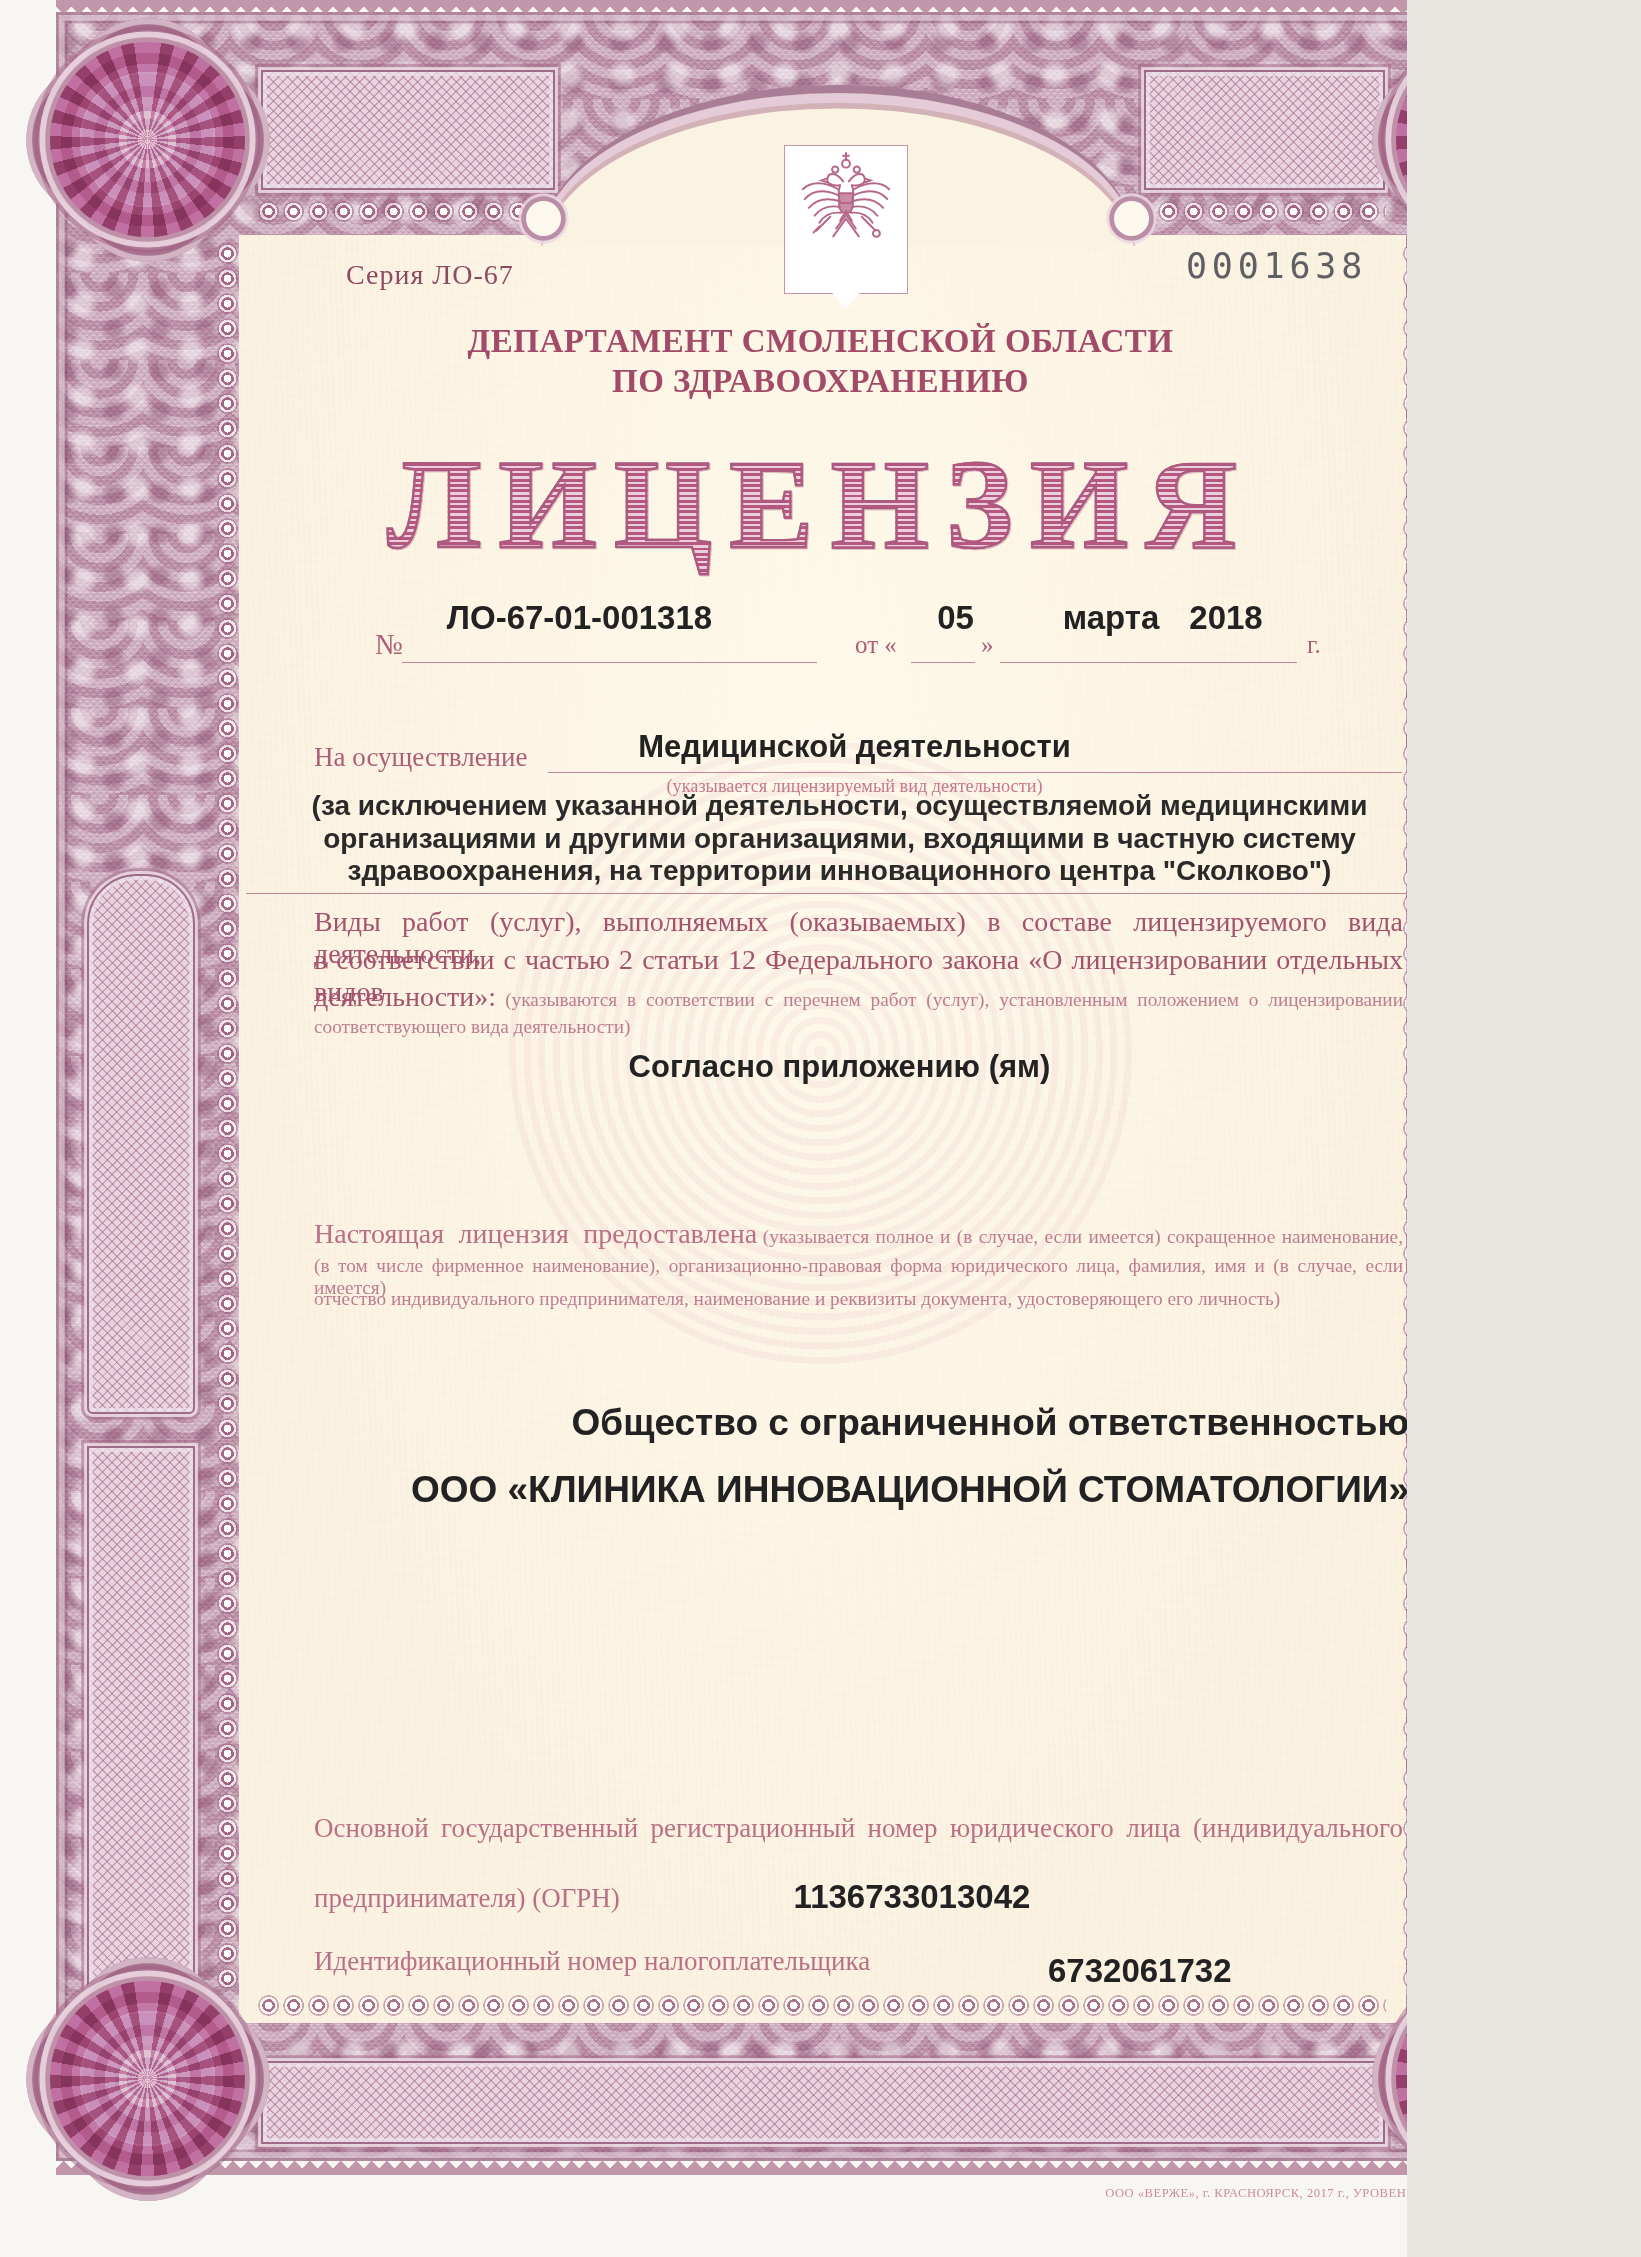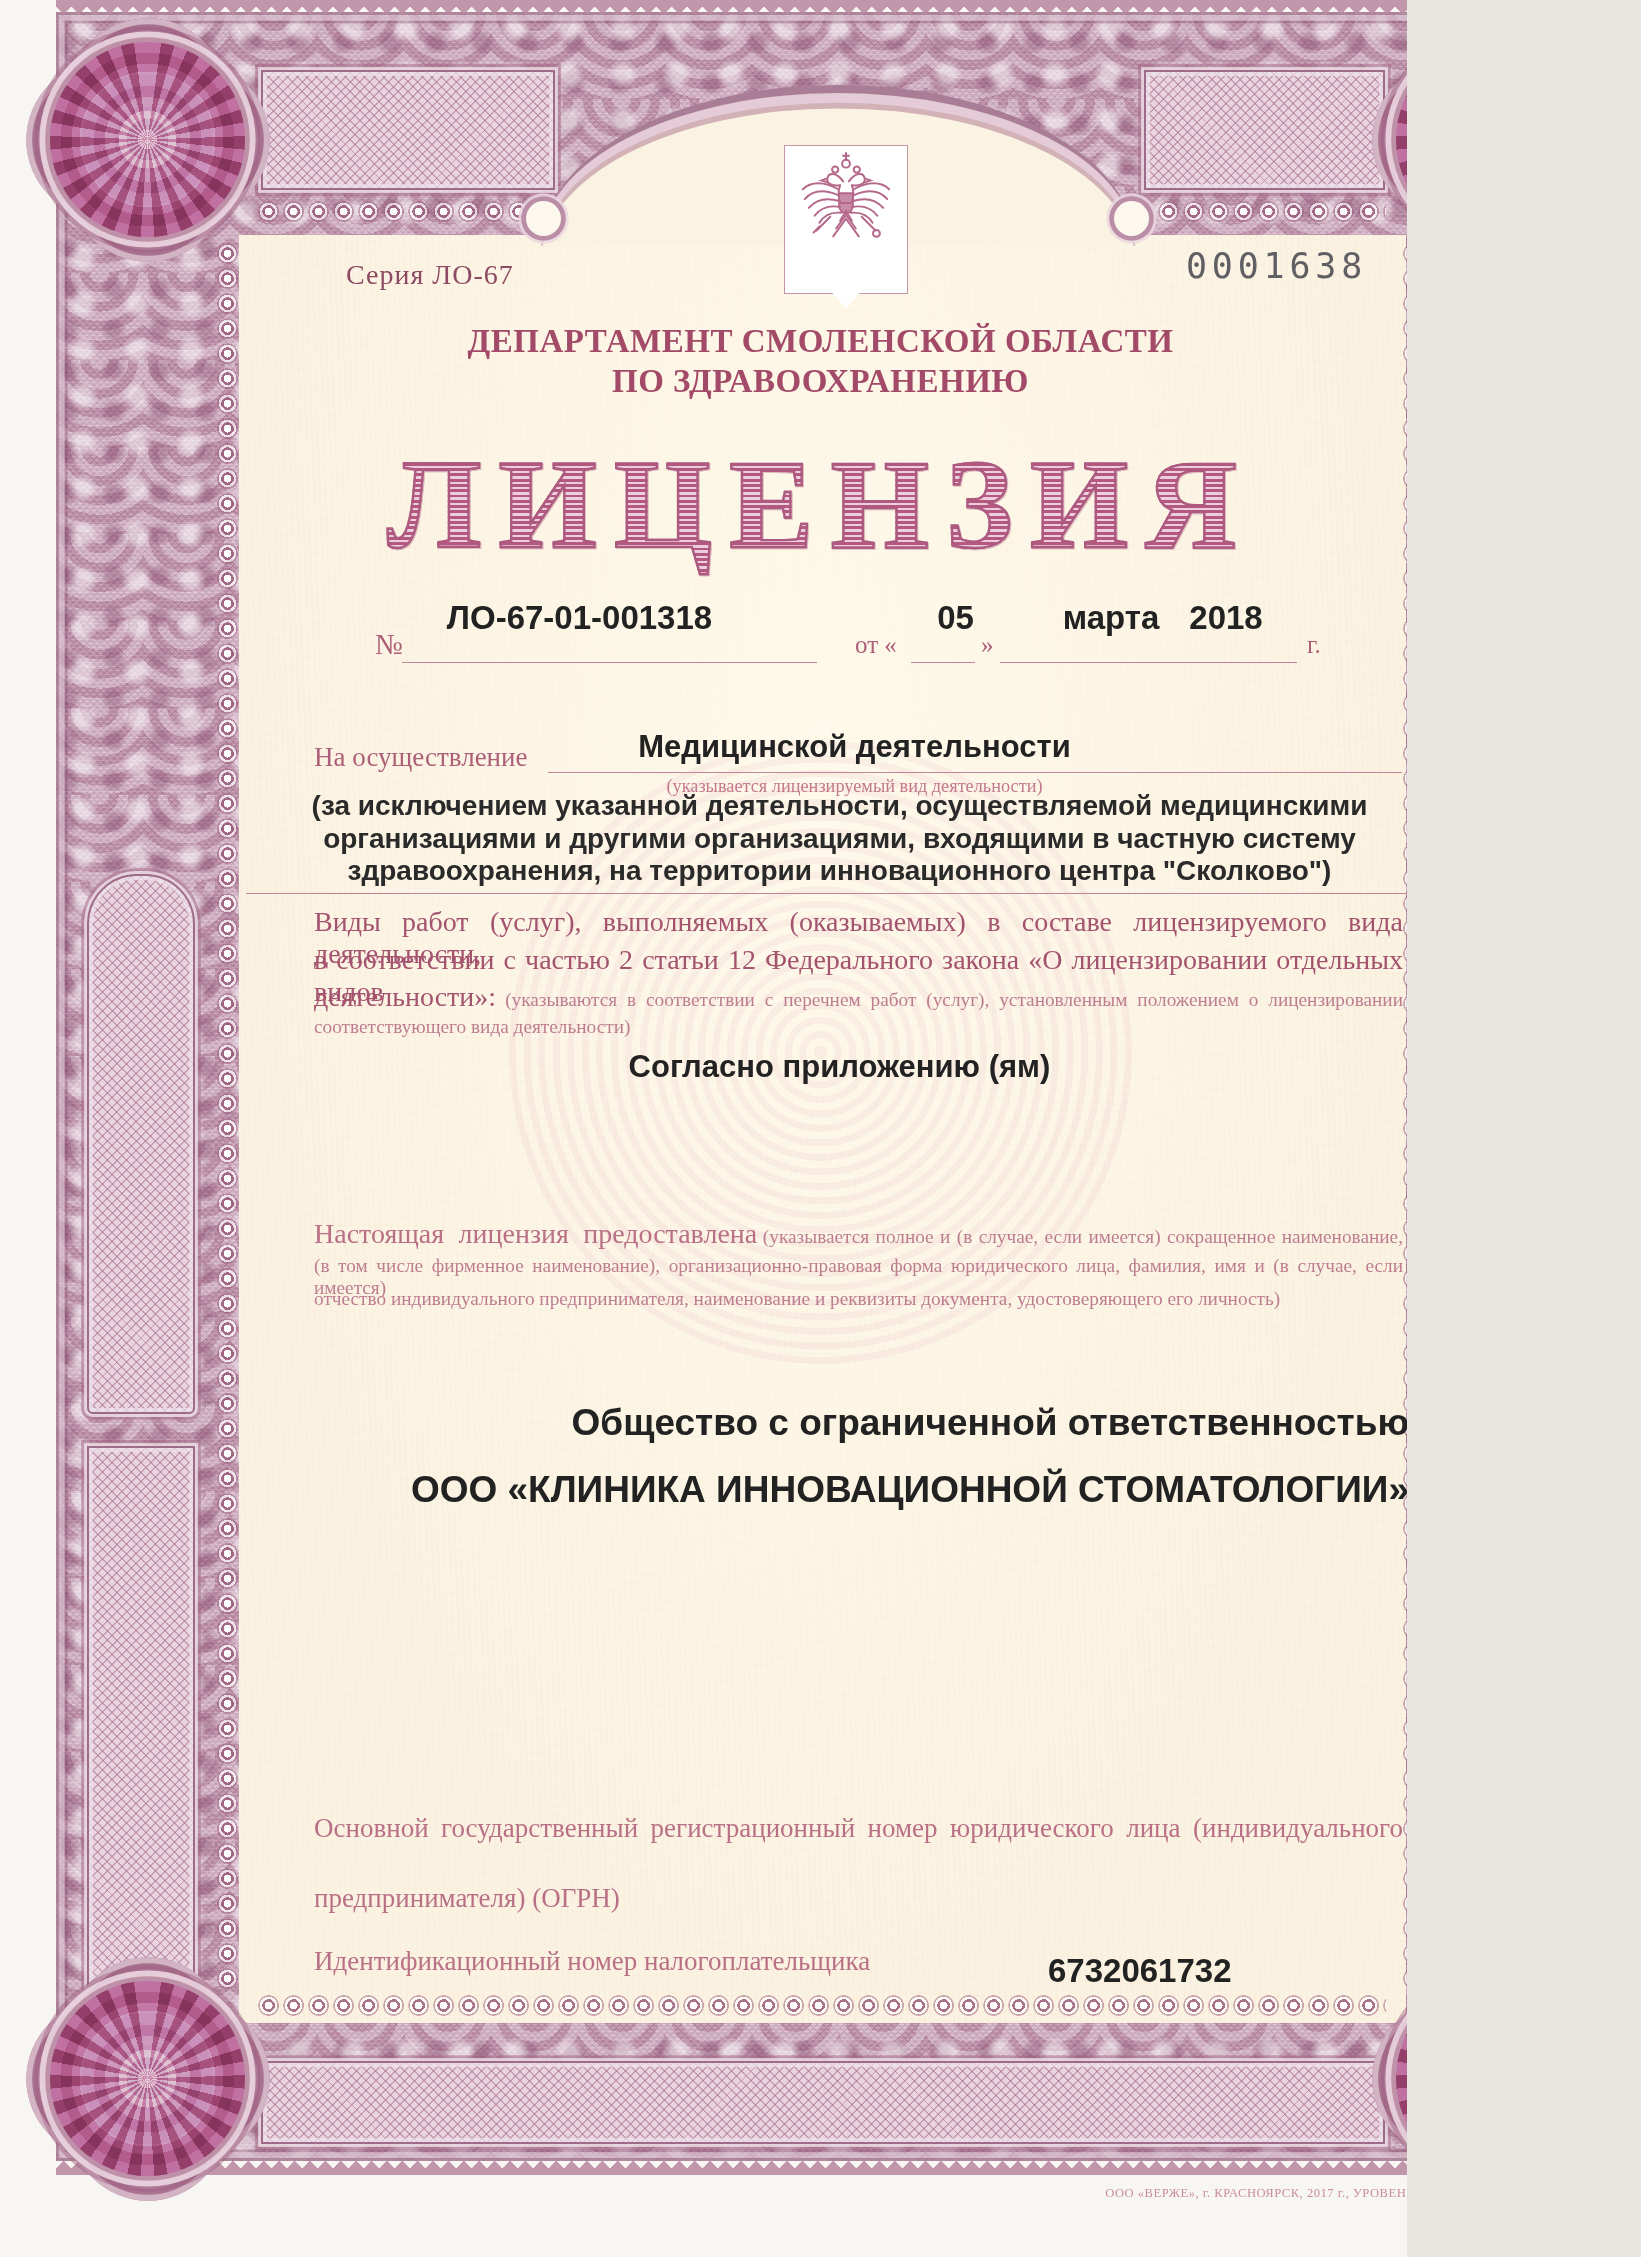--- a/index.html
+++ b/index.html
@@ -226,20 +226,21 @@
     <span class="para-pink para-pink-light" style="word-spacing:5.8px;">Настоящая лицензия предоставлена</span>
     <span class="small-note">(указывается полное и (в случае, если имеется) сокращенное наименование,</span>
   </div>
   <div class="abs small-note" style="left:314px;top:1288px;">отчество индивидуального предпринимателя, наименование и реквизиты документа, удостоверяющего его личность)</div>
 
   <div class="abs sans-black company-line" style="left:270px;top:1402px;">Общество с ограниченной ответственностью</div>
   <div class="abs sans-black company-line" style="left:270px;top:1469px;">ООО «КЛИНИКА ИННОВАЦИОННОЙ СТОМАТОЛОГИИ»</div>
 
   <div class="abs para-pink para-pink-light just" style="left:314px;top:1813px;width:1089px;font-size:27px;">Основной  государственный регистрационный номер  юридического лица (индивидуального</div>
   <div class="abs para-pink para-pink-light" style="left:314px;top:1850px;font-size:27px;margin-top:33px;">предпринимателя) (ОГРН)</div>
+  <div class="abs sans-black big-val center" style="left:521px;top:1878px;width:782px;">1136733013042</div>
 
   <div class="abs para-pink para-pink-light" style="left:314px;top:1946px;font-size:27px;">Идентификационный номер налогоплательщика</div>
   <div class="abs sans-black big-val" style="left:1048px;top:1952px;">6732061732</div>
 
   <div class="abs printer" style="left:869px;top:2186px;width:570px;">ООО «ВЕРЖЕ», г. КРАСНОЯРСК, 2017 г., УРОВЕНЬ «Б»</div>
 
 </div>
 
 
 </body></html>

